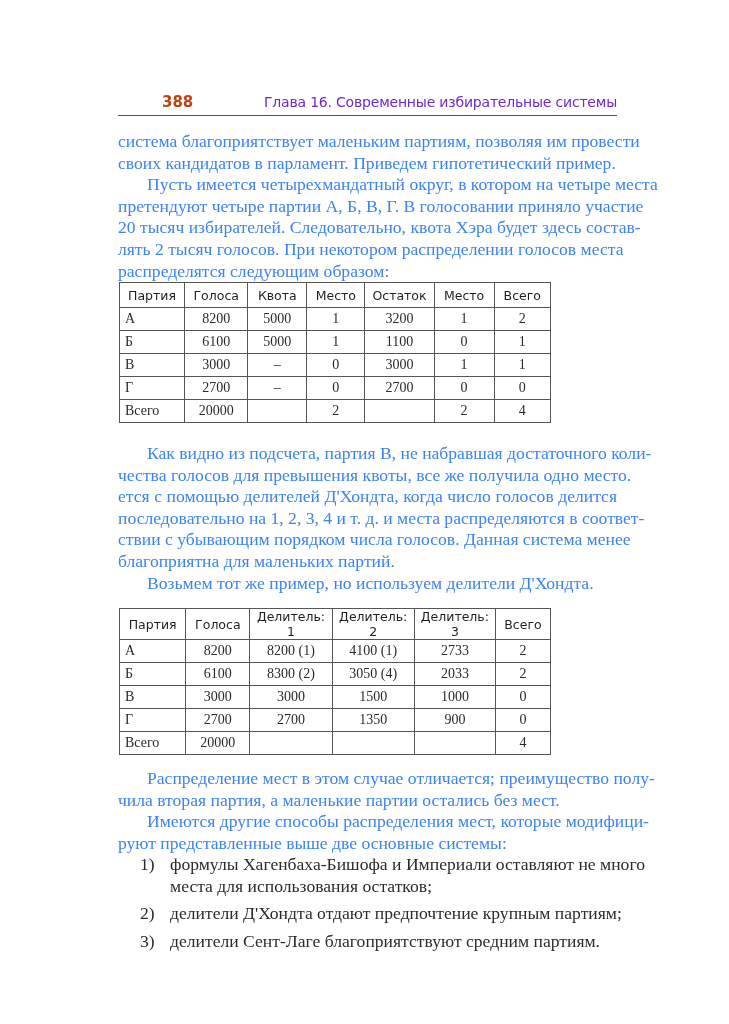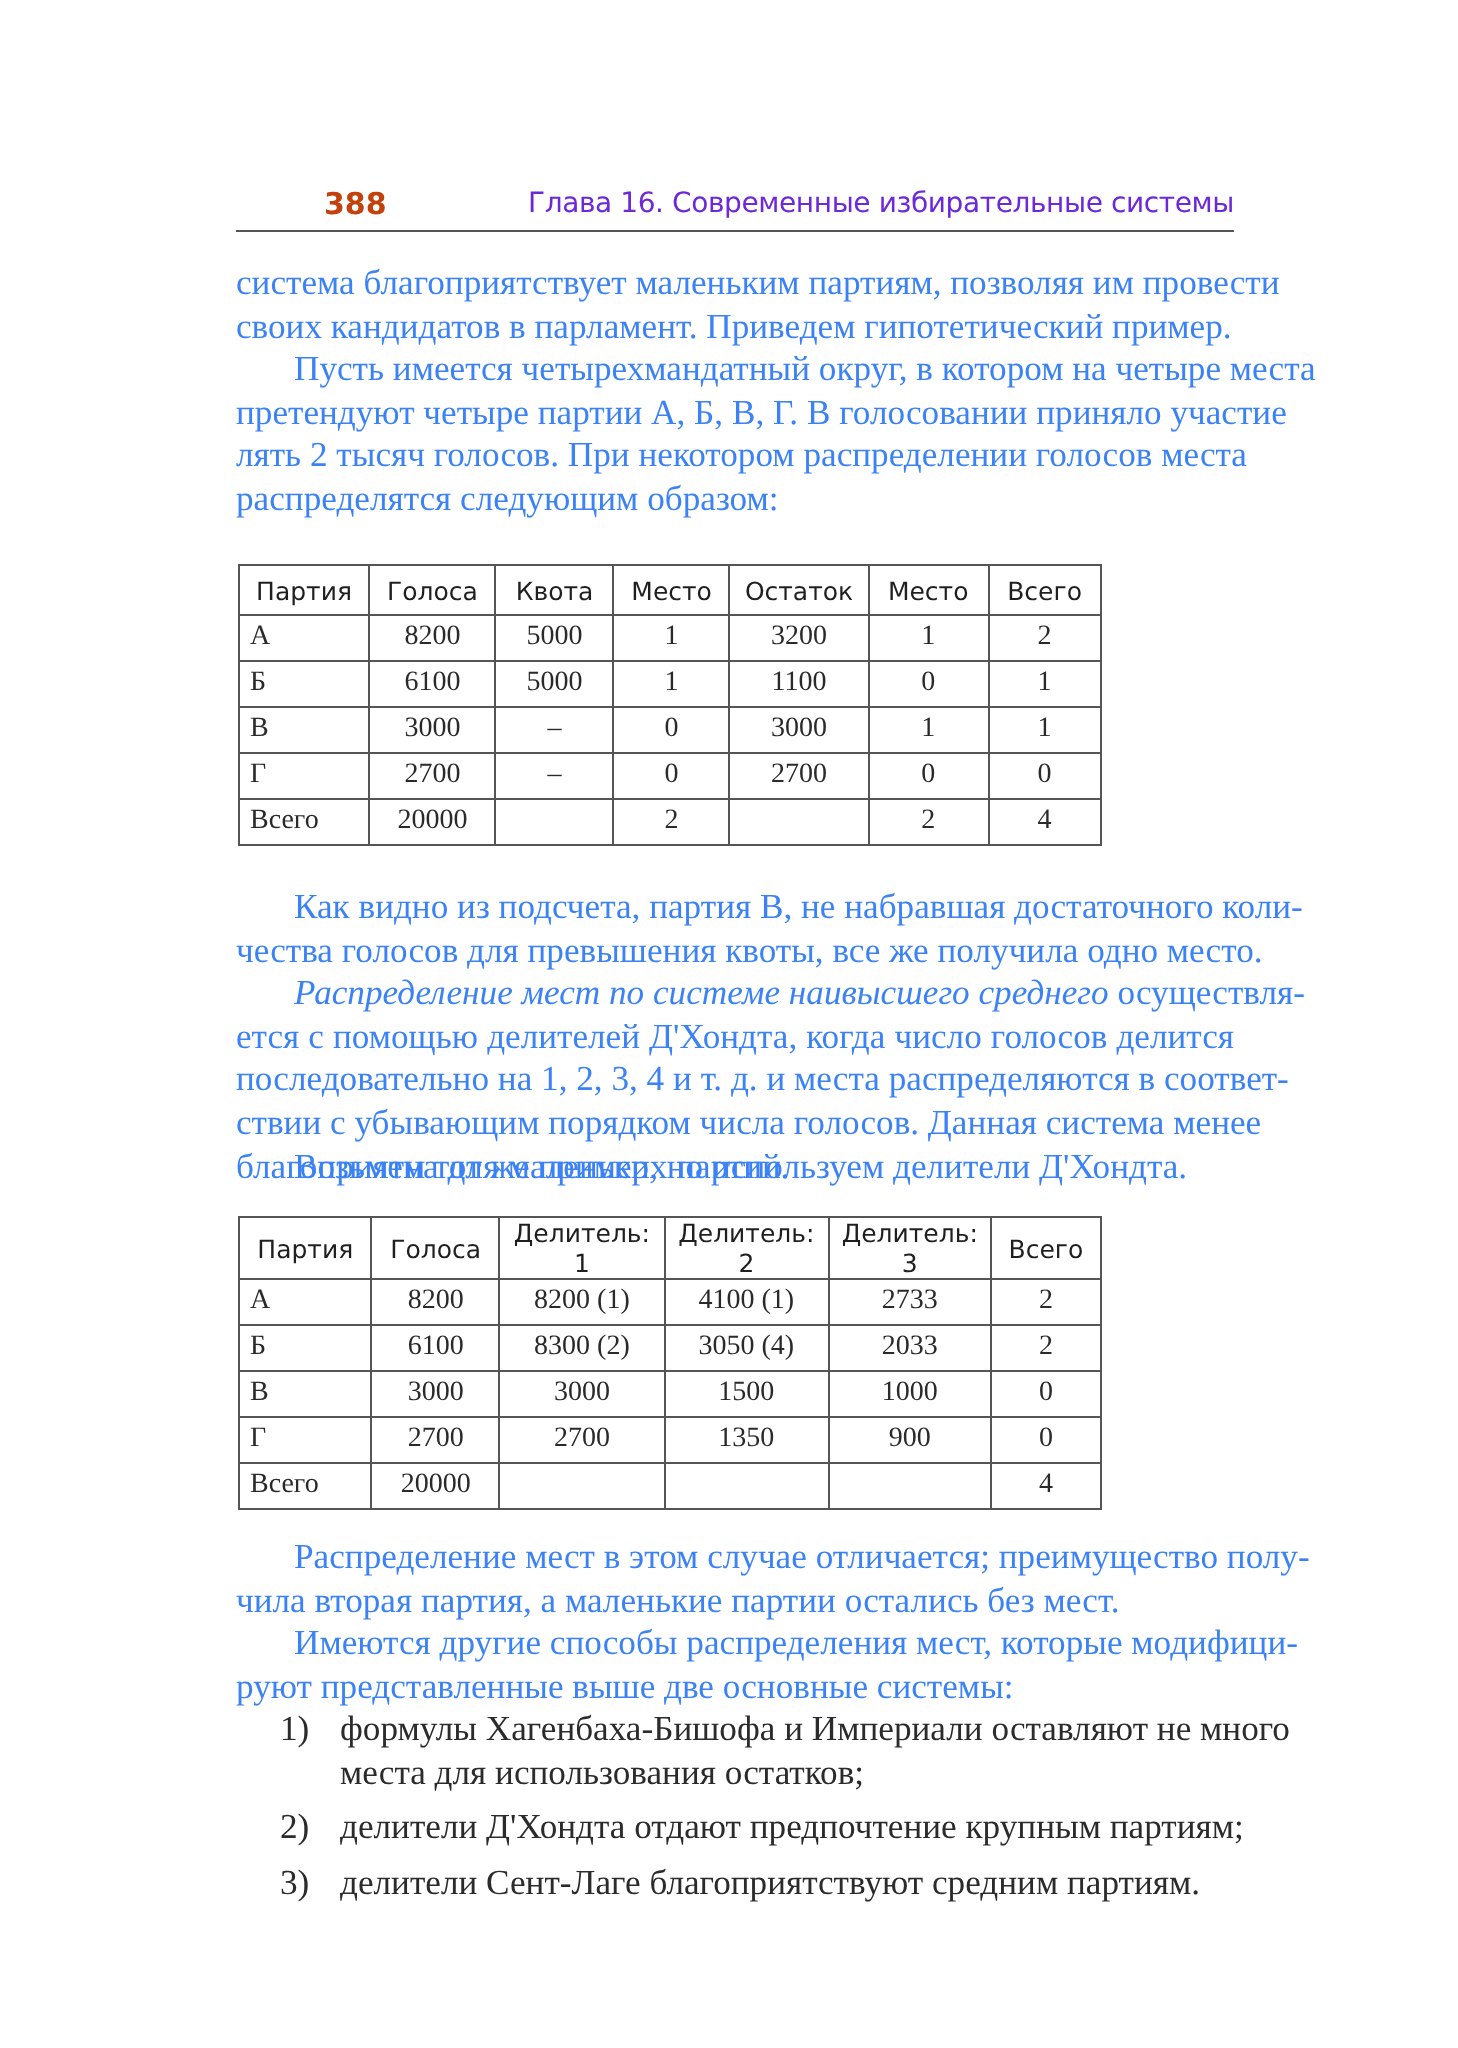--- a/index.html
+++ b/index.html
@@ -121,20 +121,21 @@
 </div>
 
 <div class="text-block" style="top:131px;">
   <span class="line">система благоприятствует маленьким партиям, позволяя им провести</span>
   <span class="line last">своих кандидатов в парламент. Приведем гипотетический пример.</span>
 </div>
 
 <div class="text-block" style="top:174px;">
   <span class="line" style="padding-left:29px;">Пусть имеется четырехмандатный округ, в котором на четыре места</span>
   <span class="line">претендуют четыре партии А, Б, В, Г. В голосовании приняло участие</span>
+  <span class="line">20 тысяч избирателей. Следовательно, квота Хэра будет здесь состав-</span>
   <span class="line">лять 2 тысяч голосов. При некотором распределении голосов места</span>
   <span class="line last">распределятся следующим образом:</span>
 </div>
 
 <table class="data-table" style="top:282px;">
   <colgroup>
     <col style="width:73px">
       <col style="width:73px">
       <col style="width:72px">
       <col style="width:68px">
@@ -201,21 +202,20 @@
     </tr>
   </tbody>
 </table>
 
 <div class="text-block" style="top:443px;">
   <span class="line" style="padding-left:29px;">Как видно из подсчета, партия В, не набравшая достаточного коли-</span>
   <span class="line last">чества голосов для превышения квоты, все же получила одно место.</span>
 </div>
 
 <div class="text-block" style="top:486px;">
-  <span class="line" style="padding-left:29px;"><em>Распределение мест по системе наивысшего среднего</em><span> осуществля-</span></span>
   <span class="line">ется с помощью делителей Д'Хондта, когда число голосов делится</span>
   <span class="line">последовательно на 1, 2, 3, 4 и т. д. и места распределяются в соответ-</span>
   <span class="line">ствии с убывающим порядком числа голосов. Данная система менее</span>
   <span class="line last">благоприятна для маленьких партий.</span>
 </div>
 
 <div class="text-block" style="top:573px;">
   <span class="line last" style="padding-left:29px;">Возьмем тот же пример, но используем делители Д'Хондта.</span>
 </div>
 

